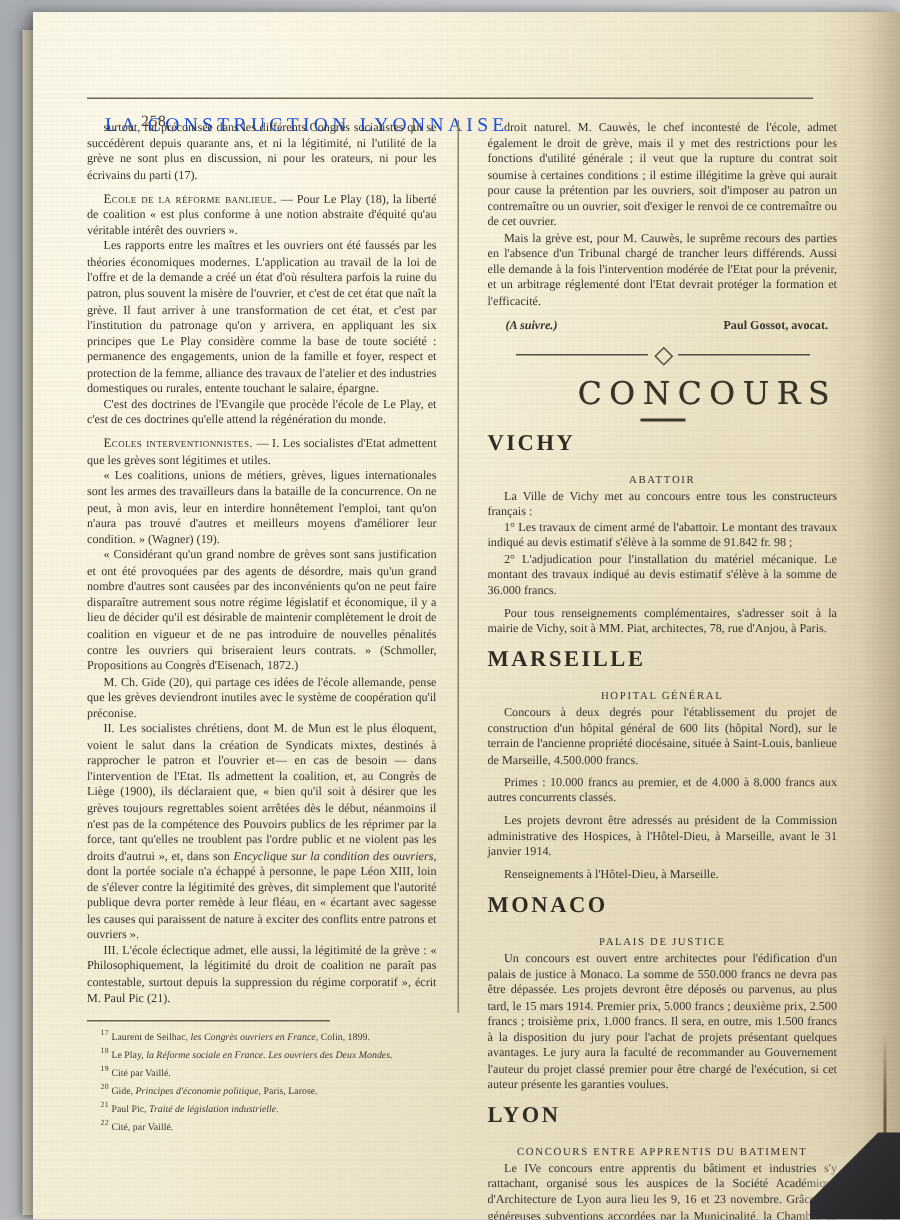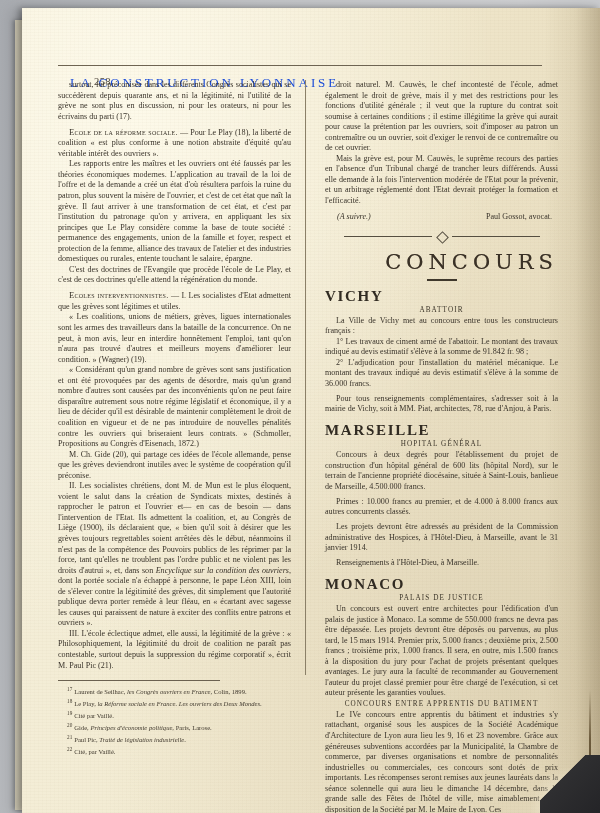--- a/index.html
+++ b/index.html
@@ -95,21 +95,21 @@
     hyphens:none;
   }
   p.gap{margin-top:4.5px;}
   .smallcaps{
     font-variant:small-caps;font-size:8.6px;letter-spacing:.25px;color:#39332a;
   }
   .ital{font-style:italic;}
   
   #sig-row{
     display:flex;justify-content:space-between;align-items:center;
-    margin-top:5px;font-size:8.1px;color:#39332a;
+    margin-top:5px;font-size:8.1px;color:#39332a;font-weight:bold;
   }
   #sig-left{font-style:italic;padding-left:12px;}
   #sig-right{padding-right:6px;}
   
   #ornament{
     position:relative;margin:10px auto 0;width:196px;height:12px;
   }
   #ornament .bar{
     position:absolute;top:5px;height:1px;background:#554e40;
   }
@@ -130,21 +130,21 @@
   }
   #concours-rule{
     width:30px;height:2px;background:#3f382c;margin:5px auto 0;
   }
   
   .city{
     text-align:left;margin-top:7px;
     font-size:15px;font-weight:bold;letter-spacing:1.7px;color:#312b22;
   }
   .subject{
-    text-align:center;margin-top:1px;margin-bottom:2px;
+    text-align:center;margin-top:11px;margin-bottom:2px;
     font-size:7.2px;letter-spacing:1.1px;color:#3b3428;
     font-variant:small-caps;
   }
   
   #footnote-rule{
     margin:9px 0 4px 0;width:162px;height:1px;background:#6b6150;
   }
   .fn{
     font-size:6.6px;line-height:8.7px;color:#40392e;
     text-indent:9px;text-align:justify;margin:0;
@@ -167,21 +167,21 @@
     <span id="journal-title">LA CONSTRUCTION LYONNAISE</span>
   </div>
   <div id="head-rule"></div>
 
   <div id="col-divider"></div>
 
   <div class="col" id="col-left">
 
     <p>surtout, fut préconisée dans les différents Congrès socialistes qui se succédèrent depuis quarante ans, et ni la légitimité, ni l'utilité de la grève ne sont plus en discussion, ni pour les orateurs, ni pour les écrivains du parti (17).</p>
 
-    <p class="gap"><span class="smallcaps">Ecole de la réforme sociale.</span><span> — Pour Le Play (18), la liberté de coalition « est plus conforme à une notion abstraite d'équité qu'au véritable intérêt des ouvriers ».</span></p>
+    <p class="gap"><span class="smallcaps">Ecole de la réforme banlieue.</span><span> — Pour Le Play (18), la liberté de coalition « est plus conforme à une notion abstraite d'équité qu'au véritable intérêt des ouvriers ».</span></p>
 
     <p>Les rapports entre les maîtres et les ouvriers ont été faussés par les théories économiques modernes. L'application au travail de la loi de l'offre et de la demande a créé un état d'où résultera parfois la ruine du patron, plus souvent la misère de l'ouvrier, et c'est de cet état que naît la grève. Il faut arriver à une transformation de cet état, et c'est par l'institution du patronage qu'on y arrivera, en appliquant les six principes que Le Play considère comme la base de toute société : permanence des engagements, union de la famille et foyer, respect et protection de la femme, alliance des travaux de l'atelier et des industries domestiques ou rurales, entente touchant le salaire, épargne.</p>
     <p>C'est des doctrines de l'Evangile que procède l'école de Le Play, et c'est de ces doctrines qu'elle attend la régénération du monde.</p>
 
     <p class="gap"><span class="smallcaps">Ecoles interventionnistes.</span><span> — I. Les socialistes d'Etat admettent que les grèves sont légitimes et utiles.</span></p>
 
     <p>« Les coalitions, unions de métiers, grèves, ligues internationales sont les armes des travailleurs dans la bataille de la concurrence. On ne peut, à mon avis, leur en interdire honnêtement l'emploi, tant qu'on n'aura pas trouvé d'autres et meilleurs moyens d'améliorer leur condition. » (Wagner) (19).</p>
     <p>« Considérant qu'un grand nombre de grèves sont sans justification et ont été provoquées par des agents de désordre, mais qu'un grand nombre d'autres sont causées par des inconvénients qu'on ne peut faire disparaître autrement sous notre régime législatif et économique, il y a lieu de décider qu'il est désirable de maintenir complètement le droit de coalition en vigueur et de ne pas introduire de nouvelles pénalités contre les ouvriers qui briseraient leurs contrats. » (Schmoller, Propositions au Congrès d'Eisenach, 1872.)</p>
     <p>M. Ch. Gide (20), qui partage ces idées de l'école allemande, pense que les grèves deviendront inutiles avec le système de coopération qu'il préconise.</p>
 
@@ -234,20 +234,21 @@
     <div class="subject">HOPITAL GÉNÉRAL</div>
     <p>Concours à deux degrés pour l'établissement du projet de construction d'un hôpital général de 600 lits (hôpital Nord), sur le terrain de l'ancienne propriété diocésaine, située à Saint-Louis, banlieue de Marseille, 4.500.000 francs.</p>
     <p class="gap">Primes : 10.000 francs au premier, et de 4.000 à 8.000 francs aux autres concurrents classés.</p>
     <p class="gap">Les projets devront être adressés au président de la Commission administrative des Hospices, à l'Hôtel-Dieu, à Marseille, avant le 31 janvier 1914.</p>
     <p class="gap">Renseignements à l'Hôtel-Dieu, à Marseille.</p>
 
     <div class="city">MONACO</div>
     <div class="subject">PALAIS DE JUSTICE</div>
     <p>Un concours est ouvert entre architectes pour l'édification d'un palais de justice à Monaco. La somme de 550.000 francs ne devra pas être dépassée. Les projets devront être déposés ou parvenus, au plus tard, le 15 mars 1914. Premier prix, 5.000 francs ; deuxième prix, 2.500 francs ; troisième prix, 1.000 francs. Il sera, en outre, mis 1.500 francs à la disposition du jury pour l'achat de projets présentant quelques avantages. Le jury aura la faculté de recommander au Gouvernement l'auteur du projet classé premier pour être chargé de l'exécution, si cet auteur présente les garanties voulues.</p>
 
+    <div class="city">LYON</div>
     <div class="subject">CONCOURS ENTRE APPRENTIS DU BATIMENT</div>
     <p>Le IVe concours entre apprentis du bâtiment et industries s'y rattachant, organisé sous les auspices de la Société Académique d'Architecture de Lyon aura lieu les 9, 16 et 23 novembre. Grâce aux généreuses subventions accordées par la Municipalité, la Chambre de commerce, par diverses organisations et nombre de personnalités industrielles ou commerciales, ces concours sont dotés de prix importants. Les récompenses seront remises aux jeunes lauréats dans la séance solennelle qui aura lieu le dimanche 14 décembre, dans la grande salle des Fêtes de l'hôtel de ville, mise aimablement à la disposition de la Société par M. le Maire de Lyon. Ces</p>
   </div>
 </div>
 
 <div id="gutter-shade"></div>
 <div id="binding-line"></div>
 <div id="corner-curl"></div>
 <div id="corner-dark"></div>
 

